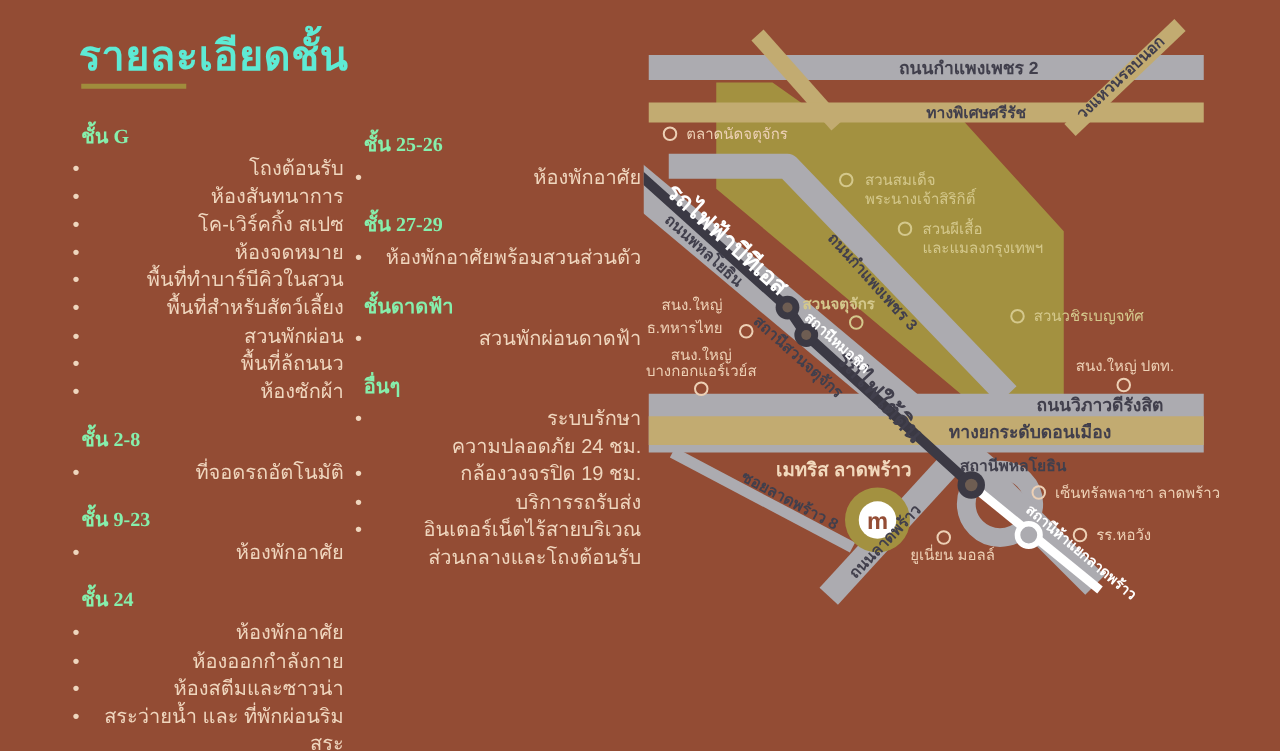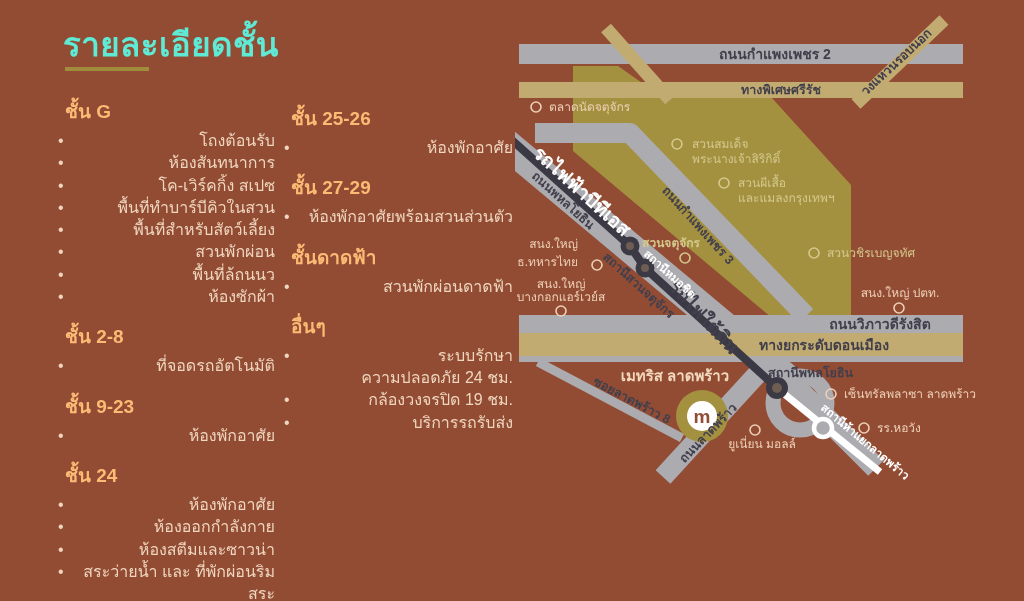--- a/index.html
+++ b/index.html
@@ -15,21 +15,21 @@
     font-size:33px;font-weight:bold;color:#5eead4;letter-spacing:.5px;
   }
   .title-underline{
     position:absolute;left:65px;top:67px;width:84px;height:4px;background:#A08C3C;
   }
   .col{position:absolute;color:#EFD6BE;font-size:16px;}
   .col1{left:57px;top:96px;width:218px;}
   .col2{left:283px;top:103px;width:230px;}
   .sec{margin:0 0 13px 0;}
   .sec h3{
-    margin:0 0 4px 8px;font-size:19px;font-weight:bold;color:#fdba74;
+    margin:0 0 4px 8px;font-size:16px;font-weight:bold;color:#86efac;font-family:Liberation Serif, serif;
   }
   .sec ul{list-style:none;margin:0;padding:0;}
   .sec li{
     position:relative;padding-left:15px;line-height:22.3px;white-space:pre-line;text-align:right;
   }
   .sec li::before{
     content:"\2022";position:absolute;left:1px;top:0;color:#EFD6BE;
   }
   svg{position:absolute;left:515px;top:0;}
   svg text{font-family:"Liberation Sans","DejaVu Sans",sans-serif;}
@@ -50,20 +50,21 @@
   <div class="title">รายละเอียดชั้น</div>
   <div class="title-underline"></div>
 
   <div class="col col1">
     <div class="sec">
       <h3>ชั้น G</h3>
       <ul>
         <li>โถงต้อนรับ</li>
         <li>ห้องสันทนาการ</li>
         <li>โค-เวิร์คกิ้ง สเปซ</li>
+        <li>ห้องจดหมาย</li>
         <li>พื้นที่ทำบาร์บีคิวในสวน</li>
         <li>พื้นที่สำหรับสัตว์เลี้ยง</li>
         <li>สวนพักผ่อน</li>
         <li>พื้นที่ล้ถนนว</li>
         <li>ห้องซักผ้า</li>
       </ul>
     </div>
     <div class="sec">
       <h3>ชั้น 2-8</h3>
       <ul>
@@ -106,20 +107,22 @@
           <li>สวนพักผ่อนดาดฟ้า</li>
         </ul>
     </div>
     <div class="sec">
       <h3>อื่นๆ</h3>
       <ul>
         <li>ระบบรักษา
 ความปลอดภัย 24 ชม.</li>
         <li>กล้องวงจรปิด 19 ชม.</li>
         <li>บริการรถรับส่ง</li>
+        <li>อินเตอร์เน็ตไร้สายบริเวณ
+ส่วนกลางและโถงต้อนรับ</li>
       </ul>
     </div>
   </div>
 
   <svg width="509" height="601" viewBox="515 0 509 601">
 
     <polygon points="573,66 618,66 662,97 771,97 851,185 851,318 772,318 573,151" fill="#A39140"></polygon>
 
     <circle cx="800" cy="403" r="27" fill="none" stroke="#ACABB0" stroke-width="15"></circle>
 

